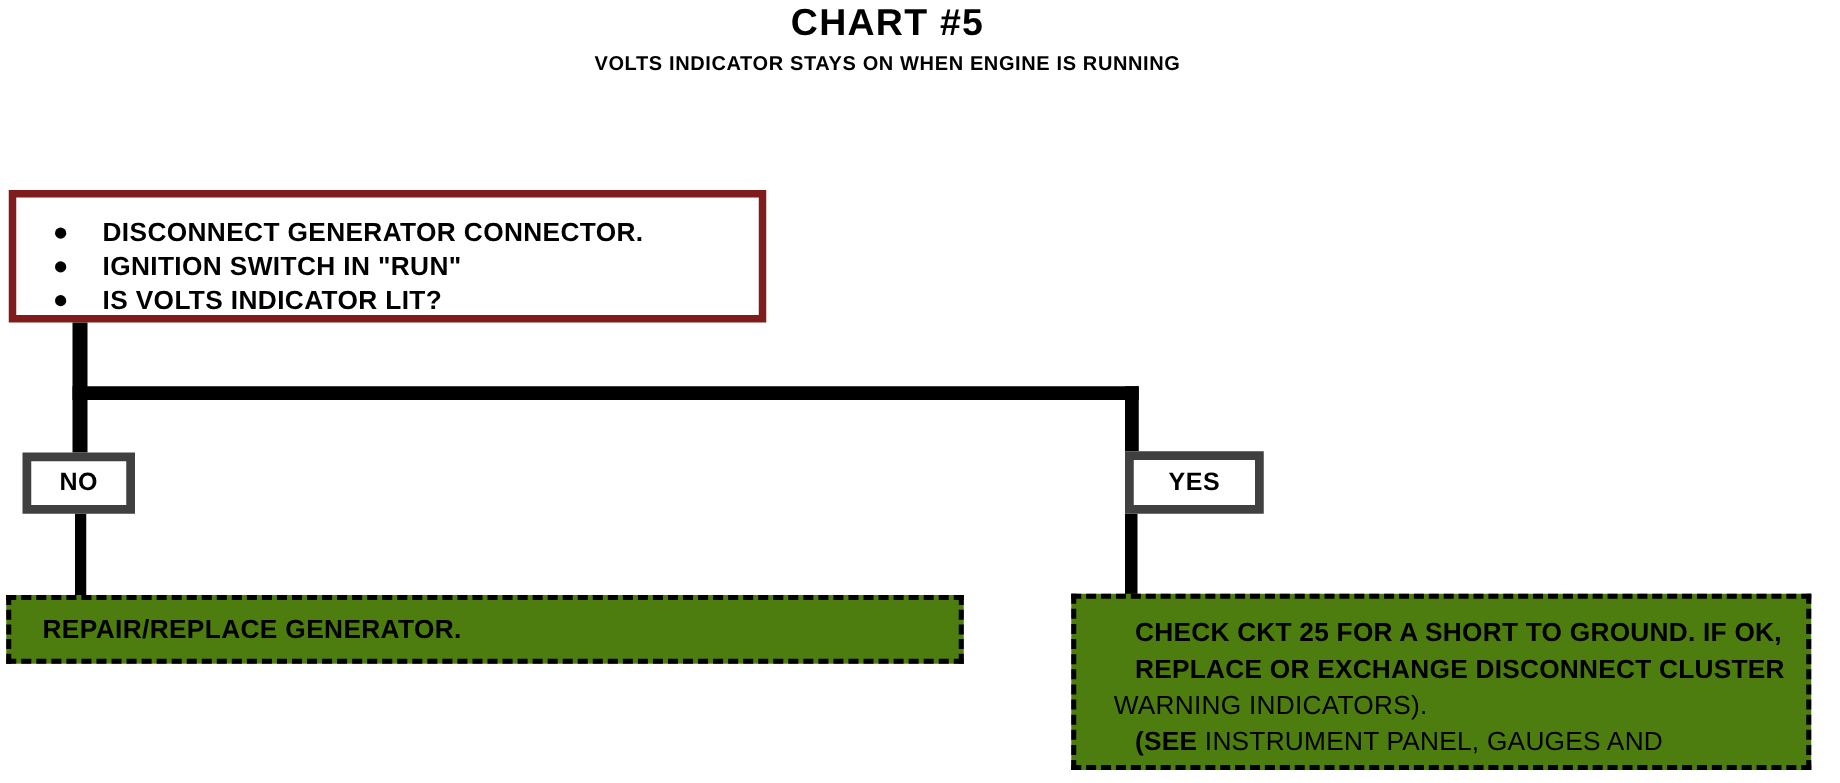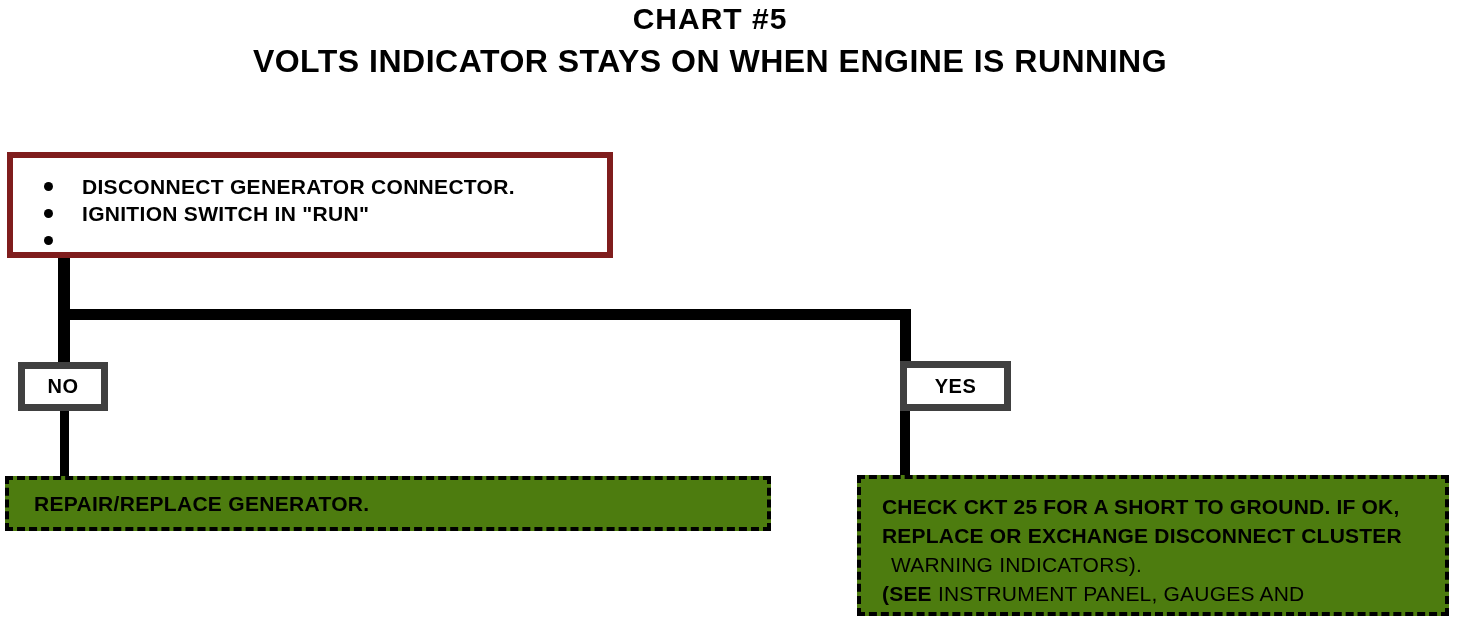--- a/index.html
+++ b/index.html
@@ -26,21 +26,21 @@
     width: 1420px;
     text-align: center;
   }
   .title {
     font-size: 30px;
     font-weight: 700;
     letter-spacing: 1px;
   }
   .subtitle {
     margin-top: 7px;
-    font-size: 32px;
+    font-size: 16px;
     font-weight: 700;
     letter-spacing: 0.5px;
   }
 
   
   .line-seg {
     position: absolute;
     background: #000000;
   }
   .v-top      { left: 58px;  top: 256px; width: 12px; height: 112px; }
@@ -122,21 +122,21 @@
     width: 592px;
     height: 141px;
     padding: 13px 12px 0 21px;
   }
   .result-line {
     font-size: 21px;
     line-height: 29px;
     letter-spacing: 0.2px;
     white-space: nowrap;
   }
-  .w-bold { font-weight: 700; }
+  .w-bold { font-weight: 700; margin-left: 26px; }
   .w-reg  { font-weight: 400; }
   .indent { margin-left: 9px; }
 </style>
 </head>
 <body>
 
 <div class="canvas">
 
   <div class="header">
     <div class="title">CHART #5</div>
@@ -153,20 +153,21 @@
     <div class="bullet-row">
       <span class="bullet-dot"></span>
       <span class="bullet-text">DISCONNECT GENERATOR CONNECTOR.</span>
     </div>
     <div class="bullet-row">
       <span class="bullet-dot"></span>
       <span class="bullet-text">IGNITION SWITCH IN "RUN"</span>
     </div>
     <div class="bullet-row">
       <span class="bullet-dot"></span>
+      <span class="bullet-text">IS VOLTS INDICATOR LIT?</span>
     </div>
   </div>
 
   <div class="label-box label-no">
     <span>NO</span>
   </div>
   <div class="label-box label-yes">
     <span>YES</span>
   </div>
 

